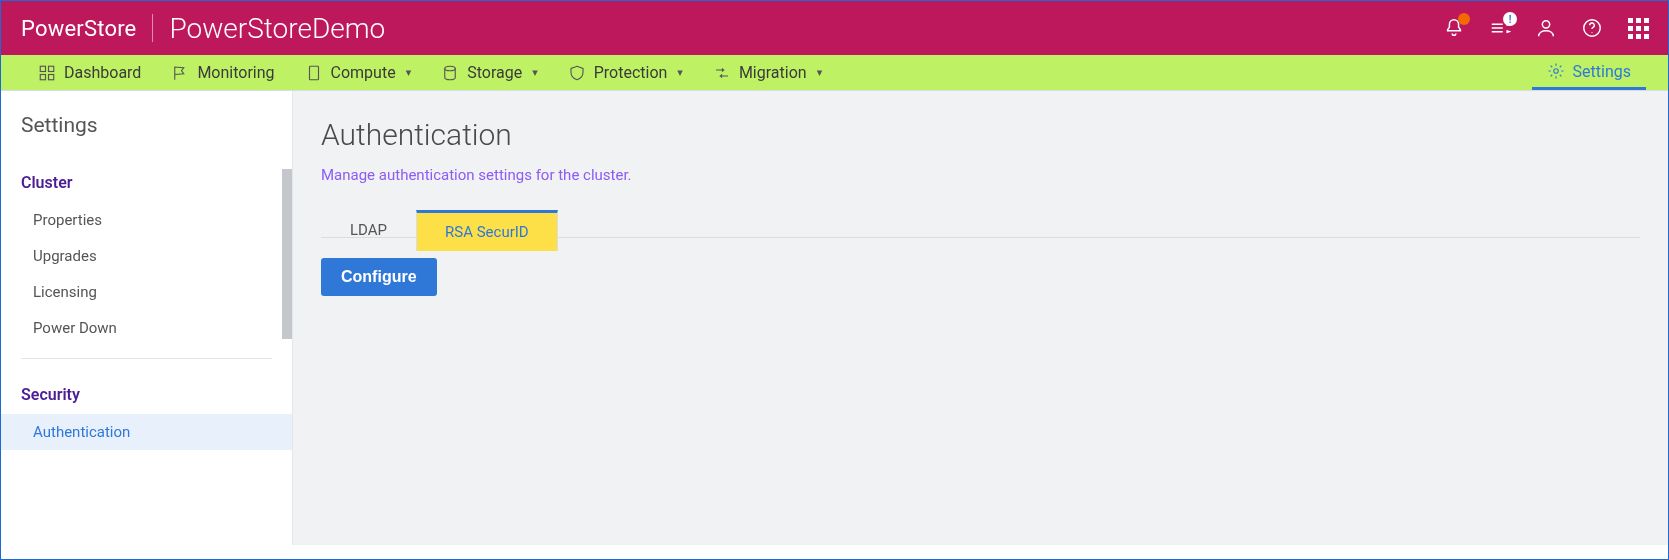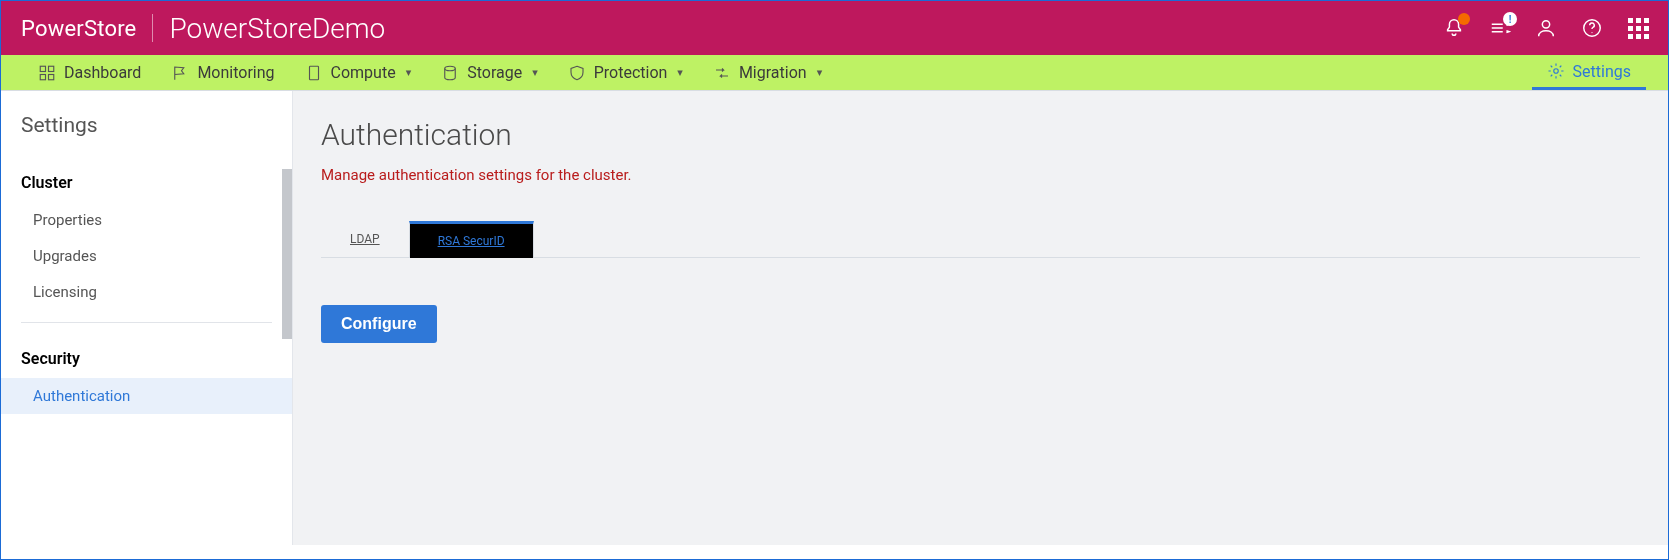--- a/index.html
+++ b/index.html
@@ -108,21 +108,21 @@
   }
   .sidebar-title {
     font-size: 21px;
     color: #555;
     padding: 22px 20px 22px 20px;
     font-weight: 400;
   }
   .side-group-label {
     font-size: 16px;
     font-weight: 600;
-    color: #000000;
+    color: #4c1d95;
     padding: 14px 20px 10px 20px;
   }
   .side-divider {
     height: 1px;
     background: #e1e4e9;
     margin: 12px 20px;
   }
   .side-link {
     display: block;
     padding: 9px 20px 9px 32px;
@@ -153,56 +153,54 @@
     padding: 26px 28px;
   }
   .page-title {
     font-size: 30px;
     font-weight: 300;
     color: #4a4a4a;
     margin-bottom: 14px;
   }
   .page-sub {
     font-size: 15px;
-    color: #b91c1c;
-    margin-bottom: 36px;
+    color: #8b5cf6;
+    margin-bottom: 12px;
   }
   .tabs {
     display: flex;
     border-bottom: 1px solid #d8dde3;
     margin-bottom: 20px;
   }
   .tab {
     padding: 10px 28px;
-    font-size: 12px;
+    font-size: 15px;
     cursor: pointer;
     border: 1px solid transparent;
     border-bottom: none;
     color: #555;
     position: relative;
-    top: 1px;
+    top: 14px;
     background: transparent;
-    text-decoration: underline;
   }
   .tab.active {
     color: #2f78d8;
     border-color: #d8dde3;
     border-top: 3px solid #2f78d8;
-    background: #000000;
+    background: #fde047;
   }
   .primary-btn {
     background: #2f78d8;
     color: #fff;
     border: none;
     padding: 10px 20px;
     font-size: 16px;
     font-weight: 600;
     border-radius: 3px;
     cursor: pointer;
-    margin-top: 27px;
   }
 </style>
 </head>
 <body>
 
 <div class="topbar">
   <span class="brand">PowerStore</span>
   <span class="brand-sep"></span>
   <span class="system-name">PowerStoreDemo</span>
   <div class="topbar-spacer"></div>
@@ -323,20 +321,21 @@
 </div>
 
 <div class="body">
   <div class="sidebar">
     <div class="sidebar-title">Settings</div>
 
     <div class="side-group-label">Cluster</div>
     <a class="side-link">Properties</a>
     <a class="side-link">Upgrades</a>
     <a class="side-link">Licensing</a>
+    <a class="side-link">Power Down</a>
 
     <div class="side-divider"></div>
 
     <div class="side-group-label">Security</div>
     <a class="side-link active">Authentication</a>
   </div>
 
   <div class="content">
     <h1 class="page-title">Authentication</h1>
     <p class="page-sub">Manage authentication settings for the cluster.</p>

